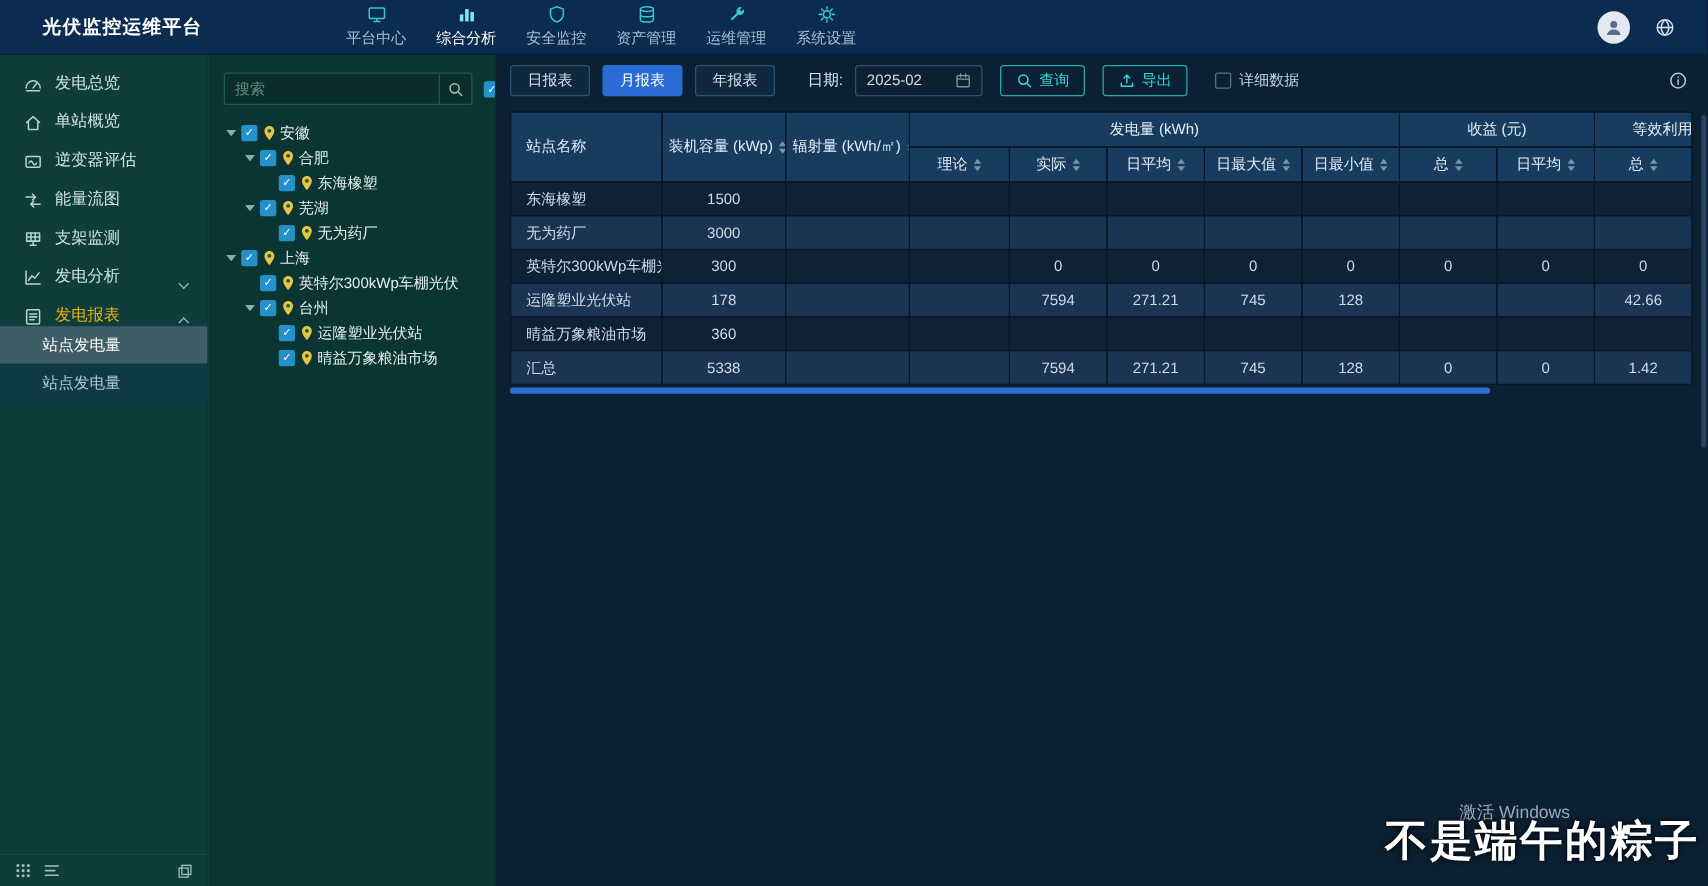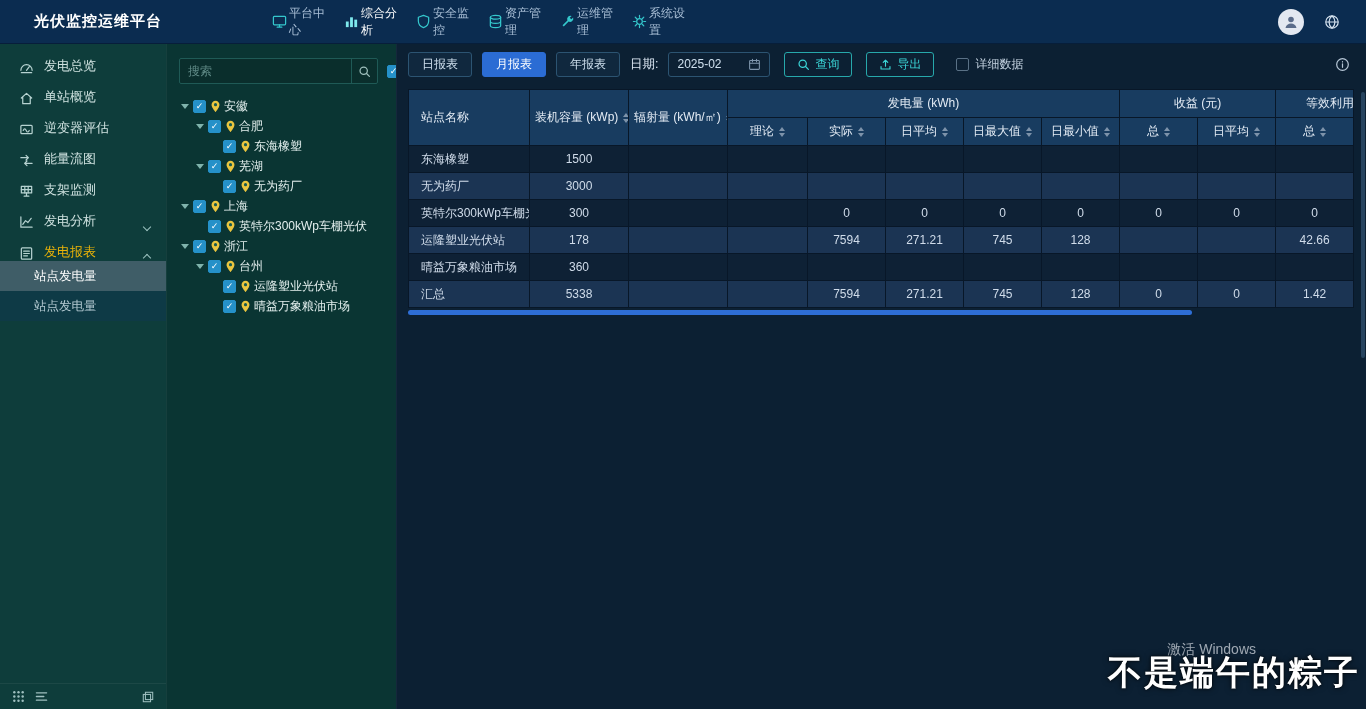--- a/index.html
+++ b/index.html
@@ -5,21 +5,21 @@
 *{margin:0;padding:0;box-sizing:border-box}
 html,body{width:1366px;height:709px;overflow:hidden;background:#0c2033;
   font-family:"Liberation Sans","DejaVu Sans",sans-serif}
 .app{position:relative;width:1366px;height:709px;overflow:hidden}
 
 
 .topbar{position:absolute;top:0;left:0;right:0;height:44px;background:#0b2c50;
   display:flex;align-items:center;z-index:6;border-bottom:1px solid #071e3a}
 .logo{padding-left:34px;width:230px;font-size:15px;font-weight:bold;color:#fff;letter-spacing:1px}
 .main-nav{display:flex;gap:14px;margin-left:42px}
-.nav-item{width:58px;display:flex;flex-direction:row;align-items:center;gap:2px;
+.nav-item{width:58px;display:flex;flex-direction:column;align-items:center;gap:2px;
   color:#a9bfd6;font-size:12px;cursor:pointer;padding:3px 0}
 .nav-item .icn{color:#35c8cd;height:16px}
 .nav-item.active{color:#fff}
 .nav-item.active .icn{color:#7fe9ec}
 .topbar-right{margin-left:auto;display:flex;align-items:center;gap:20px;padding-right:26px}
 .avatar{width:26px;height:26px;border-radius:50%;background:#e3e8f1;display:inline-flex;
   align-items:center;justify-content:center;cursor:pointer}
 .globe{color:#d5e2ef;display:inline-flex;cursor:pointer}
 
 
@@ -63,21 +63,21 @@
 .t-label{overflow:hidden;text-overflow:clip}
 
 
 .main{position:absolute;top:44px;left:396px;right:0;bottom:0;background:#0c2033;
   border-left:1px solid rgba(255,255,255,.04)}
 .toolbar{display:flex;align-items:center;height:40px;padding:0 10px 0 11px;gap:10px}
 button{font-family:Liberation Sans, sans-serif;cursor:pointer}
 .tab-btn{height:25px;padding:0 13px;background:#10283e;border:1px solid #2c5472;color:#cfe0ee;
   font-size:12px;border-radius:3px}
 .tab-btn.active{background:#2b6cd4;border-color:#2b6cd4;color:#fff}
-.date-label{font-size:12.5px;color:#dbe6f2;margin-left:0}
+.date-label{font-size:12.5px;color:#dbe6f2;margin-left:16px}
 .date-input{width:102px;height:25px;background:#0d2134;border:1px solid #2c5472;border-radius:3px;
   display:flex;align-items:center;padding:0 8px;color:#cfe0ee;font-size:12px;cursor:pointer}
 .date-input .cal{margin-left:auto;color:#7e95ac;display:inline-flex}
 .ghost-btn{height:25px;padding:0 12px;background:transparent;border:1px solid #27a8ab;color:#3bd6d8;
   font-size:12px;border-radius:3px;display:inline-flex;align-items:center;gap:5px;margin-left:4px}
 .ghost-btn .icn{display:inline-flex;color:#3bd6d8}
 .detail-check{display:flex;align-items:center;gap:6px;margin-left:12px;font-size:12px;color:#c6d4e2;cursor:pointer}
 .empty-cb{width:13px;height:13px;border:1px solid #5a7186;border-radius:2px}
 .info-btn{margin-left:auto;margin-right:6px;color:#b6c6d6;display:inline-flex;cursor:pointer}
 
@@ -360,31 +360,20 @@
     <span class="tri hide"></span>
     <span class="cb checked"></span>
     <span class="icn pin">
             <svg viewBox="0 0 12 14" width="11" height="13">
               <path d="M6 .8C3.6.8 1.7 2.7 1.7 5.1c0 3.2 4.3 8 4.3 8s4.3-4.8 4.3-8C10.3 2.7 8.4.8 6 .8z" fill="#eac53f"></path>
               <circle cx="6" cy="5" r="1.7" fill="#155a52"></circle>
             </svg>
           </span>
     <span class="t-label">英特尔300kWp车棚光伏</span>
   </div>
-  <div class="tree-node" style="padding-left:0px">
-    <span class="tri"></span>
-    <span class="cb checked"></span>
-    <span class="icn pin">
-            <svg viewBox="0 0 12 14" width="11" height="13">
-              <path d="M6 .8C3.6.8 1.7 2.7 1.7 5.1c0 3.2 4.3 8 4.3 8s4.3-4.8 4.3-8C10.3 2.7 8.4.8 6 .8z" fill="#eac53f"></path>
-              <circle cx="6" cy="5" r="1.7" fill="#155a52"></circle>
-            </svg>
-          </span>
-    <span class="t-label">浙江</span>
-  </div>
   <div class="tree-node" style="padding-left:15px">
     <span class="tri"></span>
     <span class="cb checked"></span>
     <span class="icn pin">
             <svg viewBox="0 0 12 14" width="11" height="13">
               <path d="M6 .8C3.6.8 1.7 2.7 1.7 5.1c0 3.2 4.3 8 4.3 8s4.3-4.8 4.3-8C10.3 2.7 8.4.8 6 .8z" fill="#eac53f"></path>
               <circle cx="6" cy="5" r="1.7" fill="#155a52"></circle>
             </svg>
           </span>
     <span class="t-label">台州</span>

